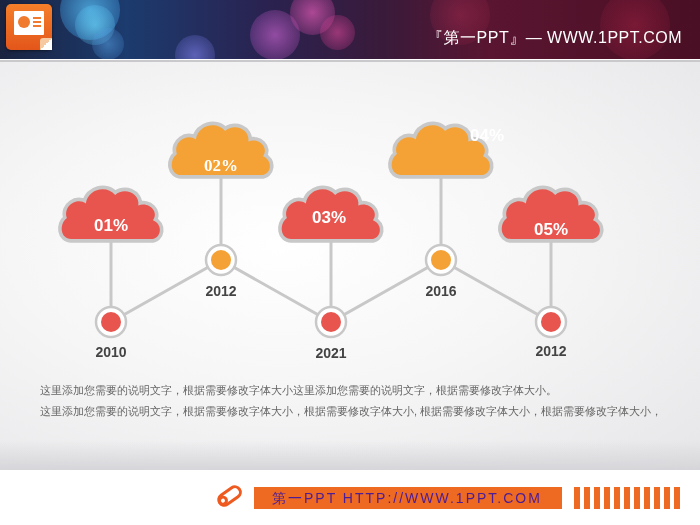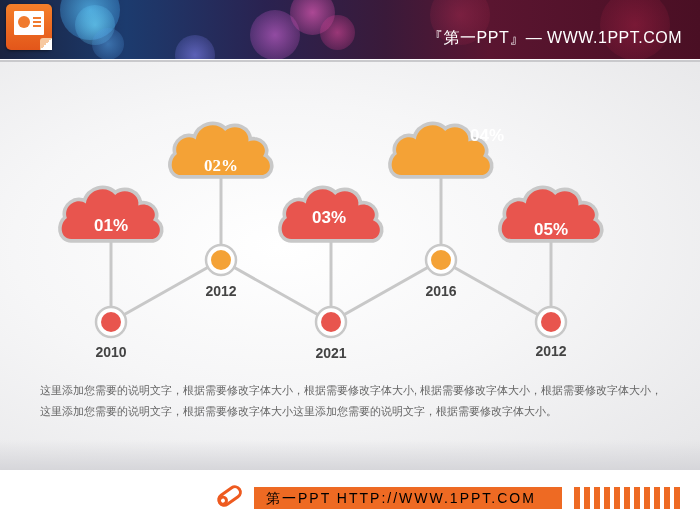--- a/index.html
+++ b/index.html
@@ -16,22 +16,22 @@
   .hdr-title{position:absolute;right:18px;top:28px;color:#fff;font-size:16px;letter-spacing:0.5px;white-space:nowrap;}
   .band{position:absolute;left:0;top:60px;width:700px;height:2px;background:#c9c9cc;}
   .main{position:absolute;left:0;top:62px;width:700px;height:408px;
     background:radial-gradient(ellipse at 40% 45%,#ffffff 0%,#f6f6f7 45%,#e6e6e8 100%);}
   .main-bottom{position:absolute;left:0;top:440px;width:700px;height:30px;background:linear-gradient(180deg,rgba(220,220,224,0),#d6d6da);}
   svg.diagram{position:absolute;left:0;top:0;}
   .cloud-label{position:absolute;width:90px;text-align:center;color:#fff;font-weight:bold;font-size:17px;}
   .year{position:absolute;width:60px;text-align:center;color:#444;font-weight:bold;font-size:14px;}
   .desc{position:absolute;left:40px;top:380px;width:640px;color:#666;font-size:11px;line-height:21px;}
   .footer-icon{position:absolute;left:212px;top:482px;}
-  .footer-bar{position:absolute;left:254px;top:487px;width:308px;height:22px;background:#ee6a23;color:#000000;
-    font-size:14px;letter-spacing:2px;line-height:22px;padding-left:12px;box-sizing:border-box;white-space:nowrap;}
+  .footer-bar{position:absolute;left:254px;top:487px;width:308px;height:22px;background:#ee6a23;color:#4c1d95;
+    font-size:14px;letter-spacing:2px;line-height:22px;padding-left:18px;box-sizing:border-box;white-space:nowrap;}
   .stripes{position:absolute;left:574px;top:487px;height:22px;display:flex;gap:4px;}
   .stripes span{display:block;width:6px;height:22px;background:#ee6a23;}
 </style>
 </head>
 <body>
 
 <div class="header">
   <div class="bokeh" style="left:60px;top:-20px;width:60px;height:60px;background:radial-gradient(circle,rgba(90,200,255,.7),rgba(40,120,220,.2));"></div>
   <div class="bokeh" style="left:75px;top:5px;width:40px;height:40px;background:radial-gradient(circle,rgba(110,220,255,.6),rgba(60,150,230,.1));"></div>
   <div class="bokeh" style="left:92px;top:28px;width:32px;height:32px;background:radial-gradient(circle,rgba(90,170,240,.5),rgba(60,120,200,.1));"></div>
@@ -118,22 +118,22 @@
 <div class="cloud-label" style="left:396px;top:126px;padding-left:46px;">04%</div>
 <div class="cloud-label" style="left:506px;top:208px;margin-top:12px;">05%</div>
 
 <div class="year" style="left:81px;top:344px;">2010</div>
 <div class="year" style="left:191px;top:283px;">2012</div>
 <div class="year" style="left:301px;top:345px;">2021</div>
 <div class="year" style="left:411px;top:283px;">2016</div>
 <div class="year" style="left:521px;top:343px;">2012</div>
 
 <div class="desc">
+  <div>这里添加您需要的说明文字，根据需要修改字体大小这里添加您需要的说明文字，根据需要修改字体大小。</div>
   <div>这里添加您需要的说明文字，根据需要修改字体大小，根据需要修改字体大小, 根据需要修改字体大小，根据需要修改字体大小，</div>
-  <div>这里添加您需要的说明文字，根据需要修改字体大小这里添加您需要的说明文字，根据需要修改字体大小。</div>
 </div>
 
 <svg class="footer-icon" width="34" height="30" viewBox="0 0 34 30">
   <g transform="rotate(-35 17 15)">
     <rect x="6" y="9" width="24" height="11" rx="5.5" fill="none" stroke="#ee5a1f" stroke-width="3"></rect>
     <circle cx="10" cy="14.5" r="5" fill="#ee5a1f"></circle>
     <circle cx="10" cy="14.5" r="2" fill="#fff"></circle>
   </g>
 </svg>
 <div class="footer-bar">第一PPT HTTP://WWW.1PPT.COM</div>

